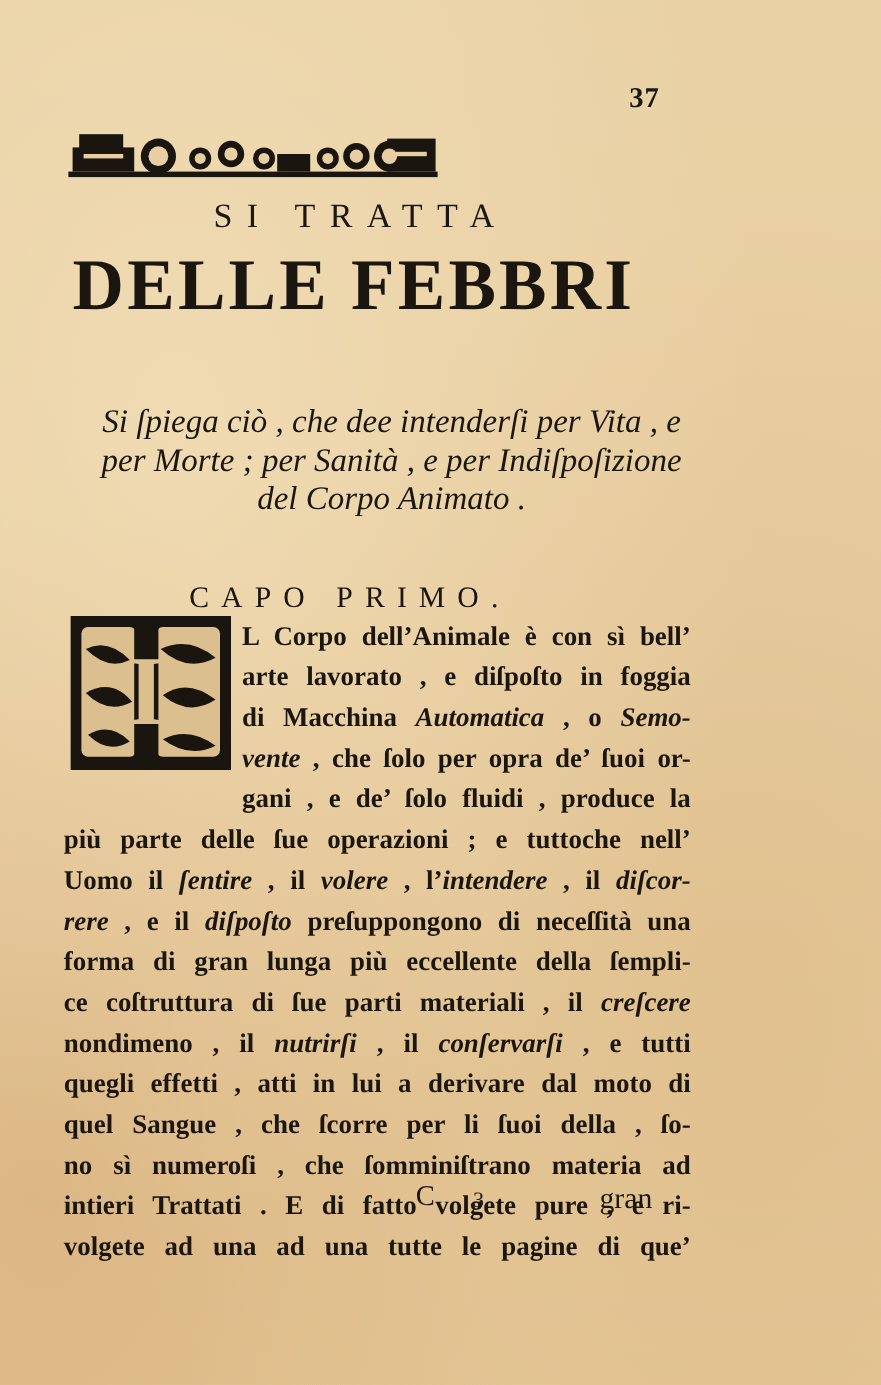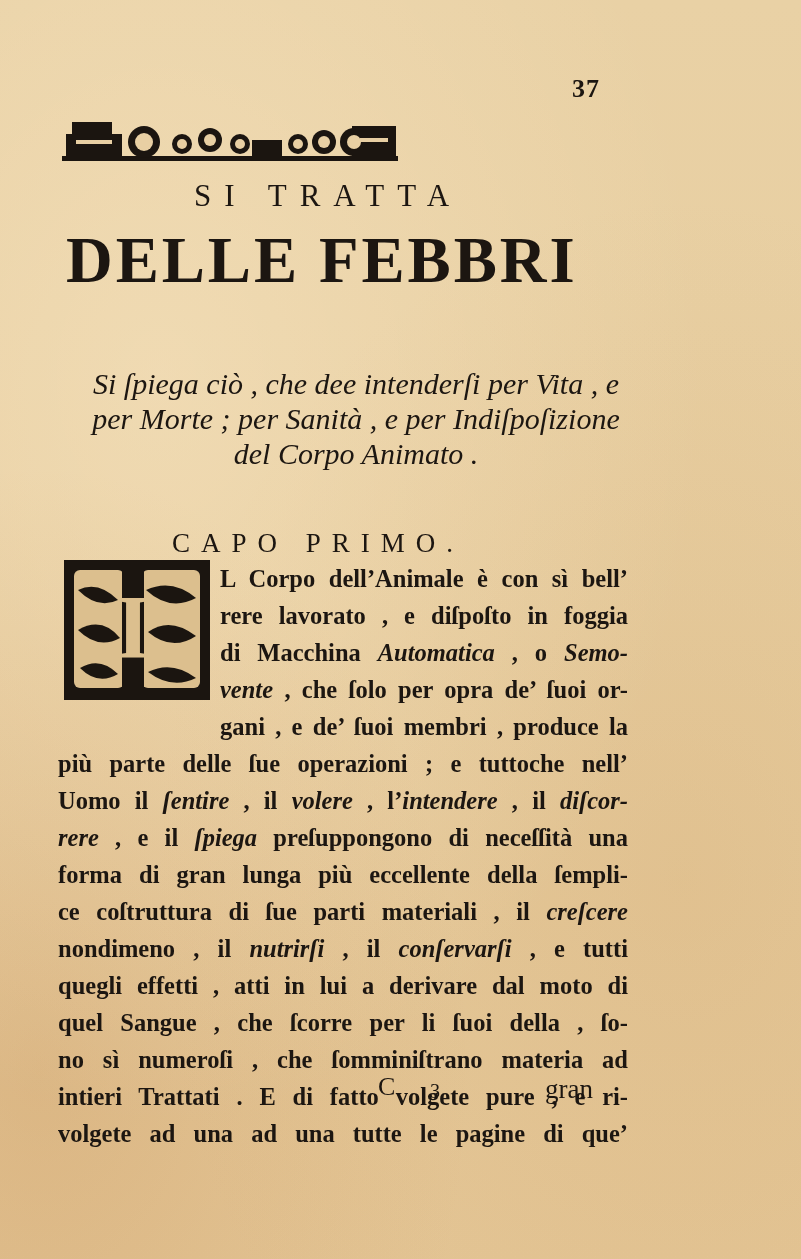--- a/index.html
+++ b/index.html
@@ -124,27 +124,27 @@
       <path d="M16 108 q20 -12 38 6 q-20 12 -38 -6z"></path>
       <path d="M82 30 q26 -12 50 8 q-26 14 -50 -8z"></path>
       <path d="M84 72 q22 -16 48 4 q-24 16 -48 -4z"></path>
       <path d="M84 112 q24 -12 48 6 q-24 12 -48 -6z"></path>
     </g>
     <text x="69" y="98" text-anchor="middle" font-size="90" font-family="Liberation Serif, serif" fill="#dcbf8e" font-weight="bold">I</text>
   </svg>
 
   <div class="body-text" id="body">
       <span class="line indent"><span>L Corpo dell’Animale è con sì bell’</span></span>
-      <span class="line indent"><span>rere lavorato , e diſpoſto in foggia</span></span>
+      <span class="line indent"><span>arte lavorato , e diſpoſto in foggia</span></span>
       <span class="line indent"><span>di Macchina </span><span class="it">Automatica</span><span> , o </span><span class="it">Semo-</span></span>
       <span class="line indent"><span class="it">vente</span><span> , che ſolo per opra de’ ſuoi or-</span></span>
-      <span class="line indent"><span>gani , e de’ ſuoi membri , produce la</span></span>
+      <span class="line indent"><span>gani , e de’ ſolo fluidi , produce la</span></span>
       <span class="line"><span>più parte delle ſue operazioni ; e tuttoche nell’</span></span>
       <span class="line"><span>Uomo il </span><span class="it">ſentire</span><span> , il </span><span class="it">volere</span><span> , l’</span><span class="it">intendere</span><span> , il </span><span class="it">diſcor-</span></span>
-      <span class="line"><span class="it">rere</span><span> , e il </span><span class="it">ſpiega</span><span> preſuppongono di neceſſità una</span></span>
+      <span class="line"><span class="it">rere</span><span> , e il </span><span class="it">diſpoſto</span><span> preſuppongono di neceſſità una</span></span>
       <span class="line"><span>forma di gran lunga più eccellente della ſempli-</span></span>
       <span class="line"><span>ce coſtruttura di ſue parti materiali , il </span><span class="it">creſcere</span></span>
       <span class="line"><span>nondimeno , il </span><span class="it">nutrirſi</span><span> , il </span><span class="it">conſervarſi</span><span> , e tutti</span></span>
       <span class="line"><span>quegli effetti , atti in lui a derivare dal moto di</span></span>
       <span class="line"><span>quel Sangue , che ſcorre per li ſuoi della , ſo-</span></span>
       <span class="line"><span>no sì numeroſi , che ſomminiſtrano materia ad</span></span>
       <span class="line"><span>intieri Trattati . E di fatto volgete pure , e ri-</span></span>
       <span class="line" style="text-align-last: justify;"><span>volgete ad una ad una tutte le pagine di que’</span></span>
     </div>
 

